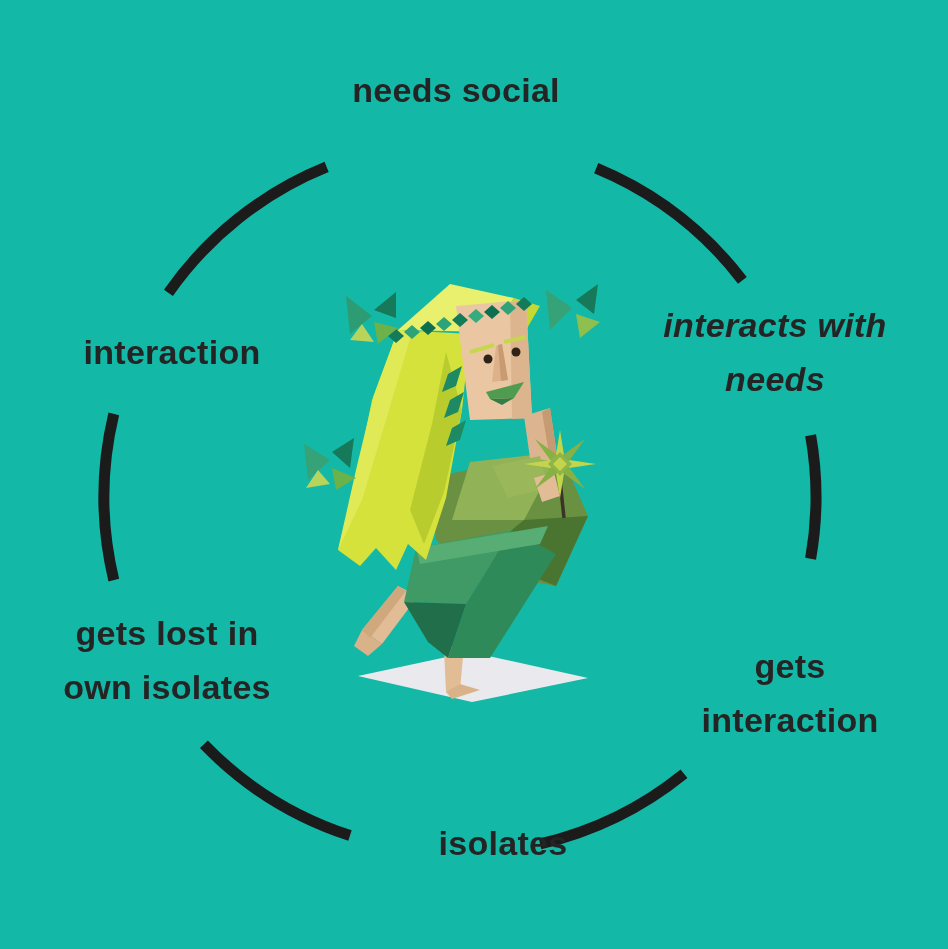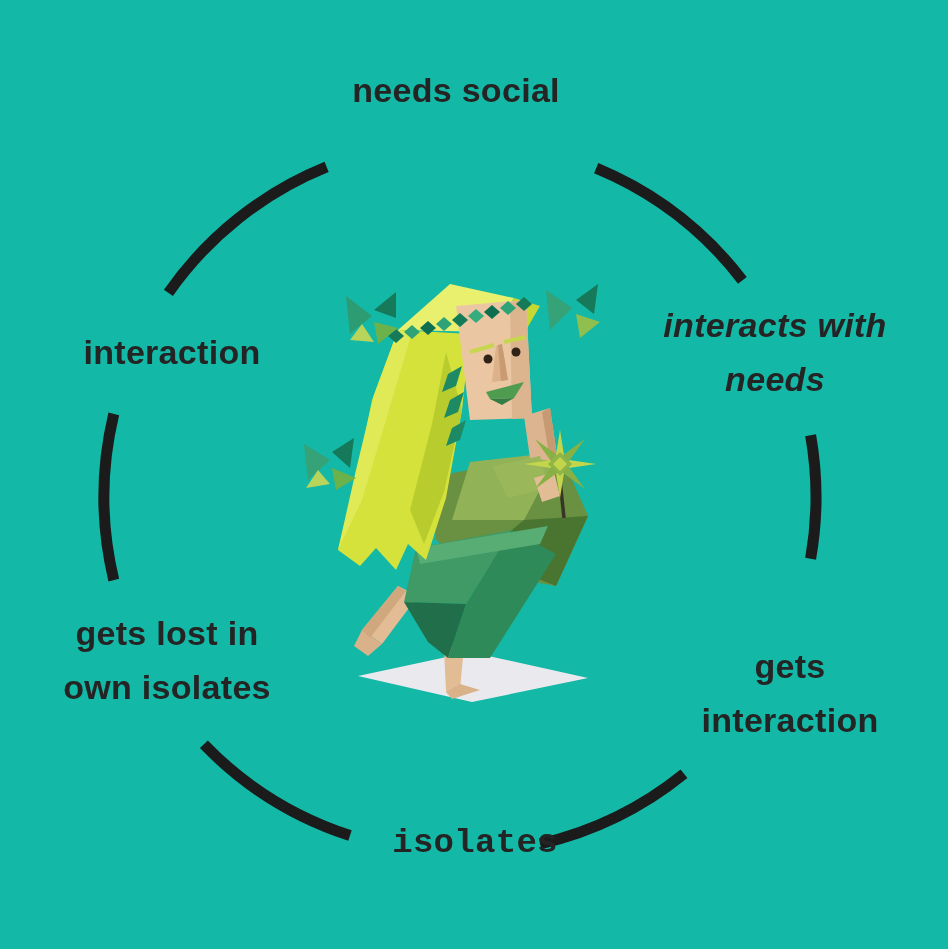--- a/index.html
+++ b/index.html
@@ -21,21 +21,21 @@
     font-weight:bold;
     letter-spacing:0.3px;
     line-height:54px;
     white-space:nowrap;
     transform:translateX(-50%);
   }
   .label span{display:block;}
   .pos-top{left:456px;top:64px;line-height:52px;}
   .pos-upper-right{left:775px;top:298px;font-style:italic;}
   .pos-lower-right{left:790px;top:619px;margin-top:20px;}
-  .pos-bottom{left:475px;top:816px;font-family:Liberation Mono, monospace;}
+  .pos-bottom{left:503px;top:816px;}
   .pos-lower-left{left:167px;top:606px;}
   .pos-upper-left{left:172px;top:325px;}
 </style>
 </head>
 <body>
 
 <div class="stage">
 
   <svg class="ring" width="948" height="949" viewBox="0 0 948 949">
     <g fill="none" stroke="#1b1b1b" stroke-width="11" stroke-linecap="butt">

